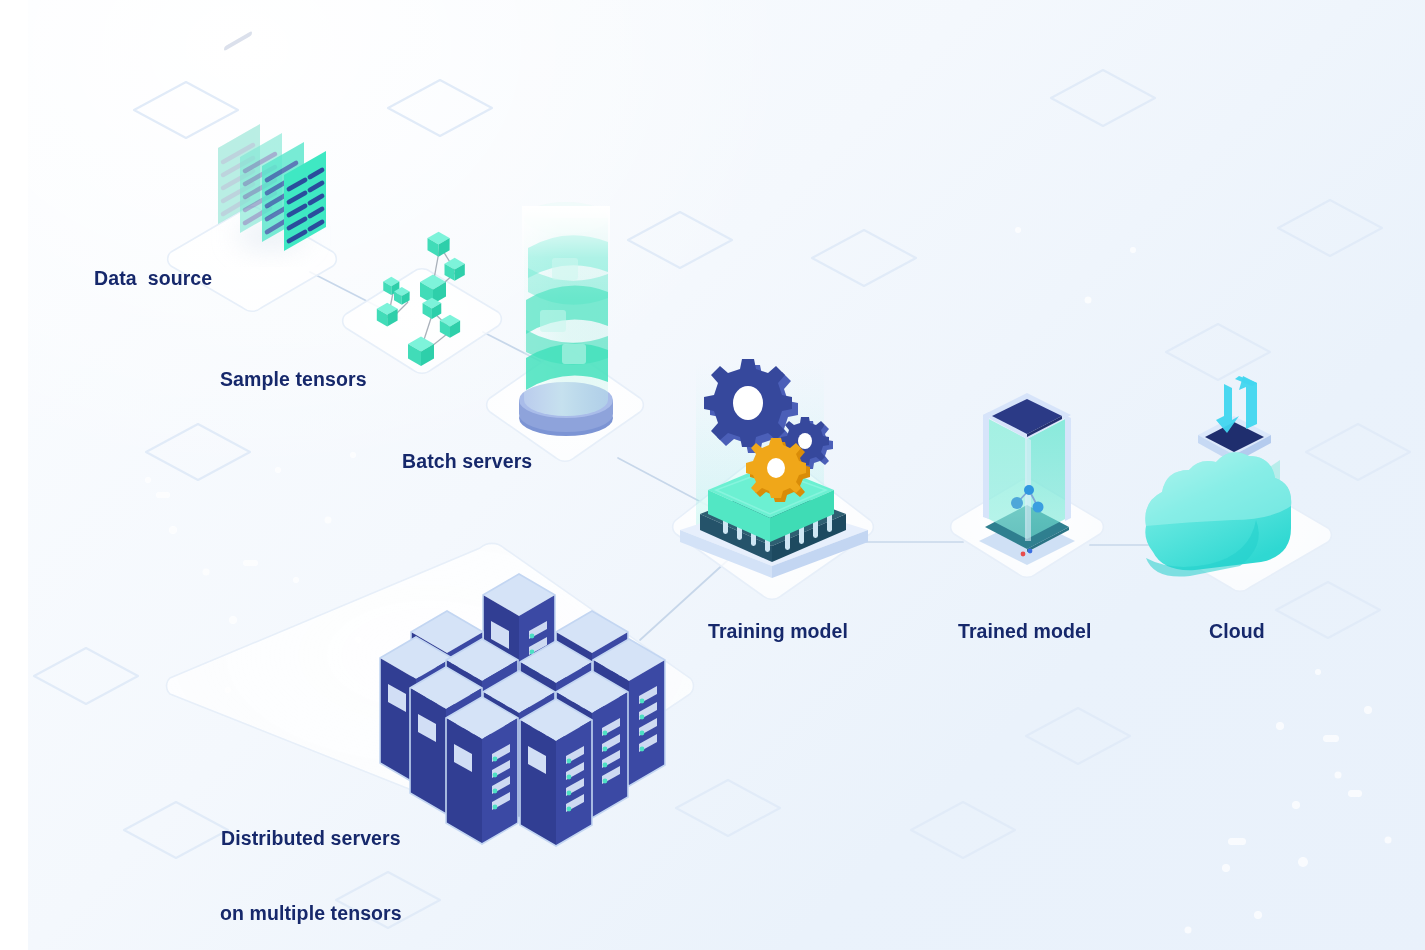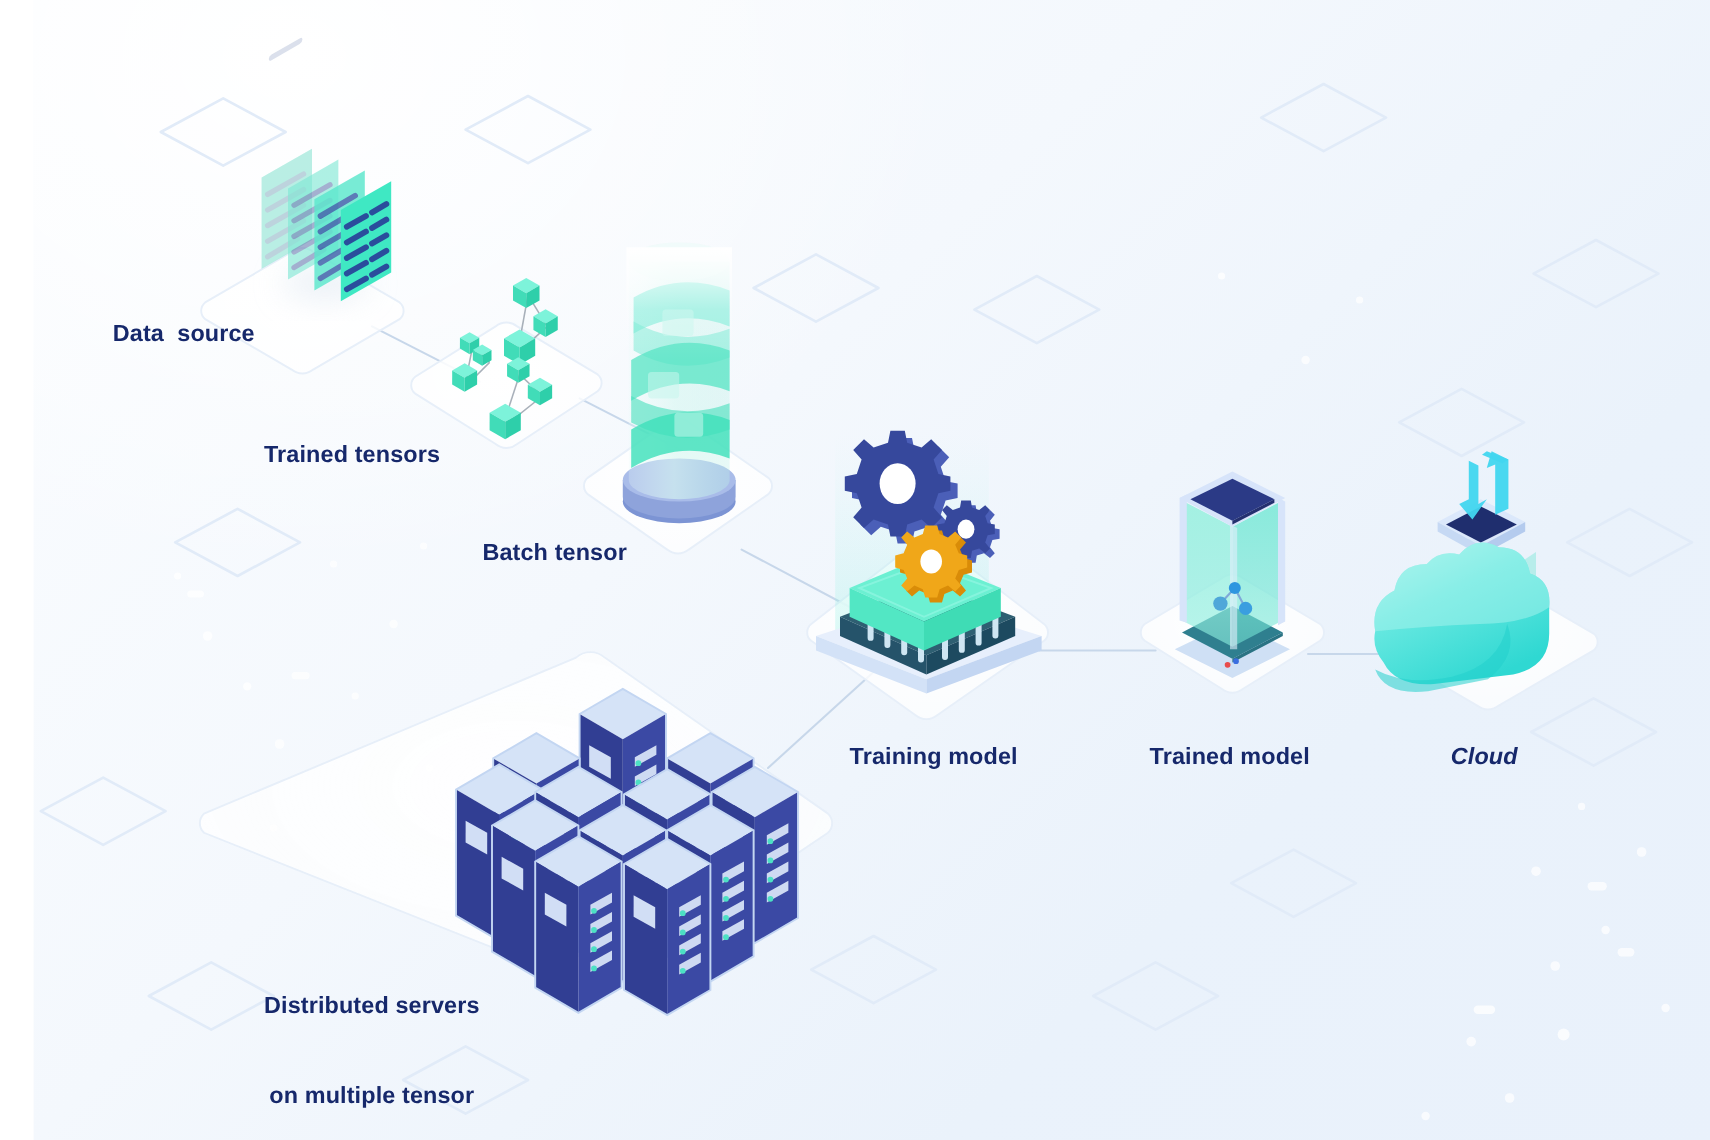--- a/index.html
+++ b/index.html
@@ -466,23 +466,23 @@
                q14,-16 33,-6
                q22,0 26,22
                q18,6 16,28
                q-20,14 -58,14
                q-46,2 -87,6 Z" fill="#aaf4ee" opacity="0.5"></path>
       <path d="M1228,520 q10,26 -16,46 l-50,10 q-36,4 -44,-18 q26,14 64,6 q40,-10 46,-44 Z" fill="#23cfcc" opacity="0.55"></path>
     </g>
   </svg>
 
   <div class="label one" style="left:66px;top:266px;">Data  source</div>
-  <div class="label one" style="left:192px;top:367px;">Trained tensors</div>
-  <div class="label one" style="left:374px;top:449px;">Batch tensor</div>
+  <div class="label one" style="left:192px;top:367px;">Sample tensors</div>
+  <div class="label one" style="left:374px;top:449px;">Batch servers</div>
   <div class="label one" style="left:680px;top:619px;">Training model</div>
   <div class="label two" style="left:192px;top:776px;">
     <div>Distributed servers</div>
-    <div>on multiple tensor</div>
+    <div>on multiple tensors</div>
   </div>
   <div class="label one" style="left:930px;top:619px;">Trained model</div>
-  <div class="label one" style="left:1181px;top:619px;font-style:italic;">Cloud</div>
+  <div class="label one" style="left:1181px;top:619px;">Cloud</div>
 
 </div>
 
 </body></html>

